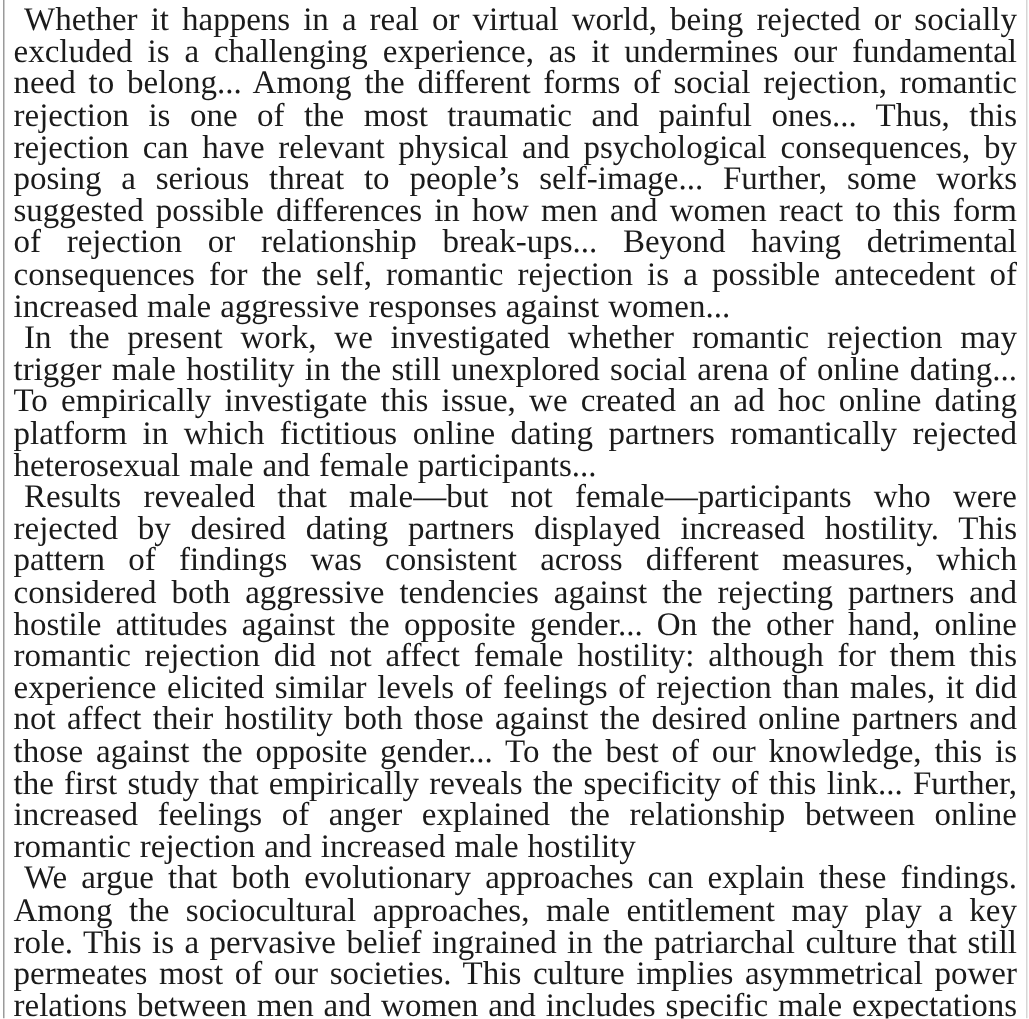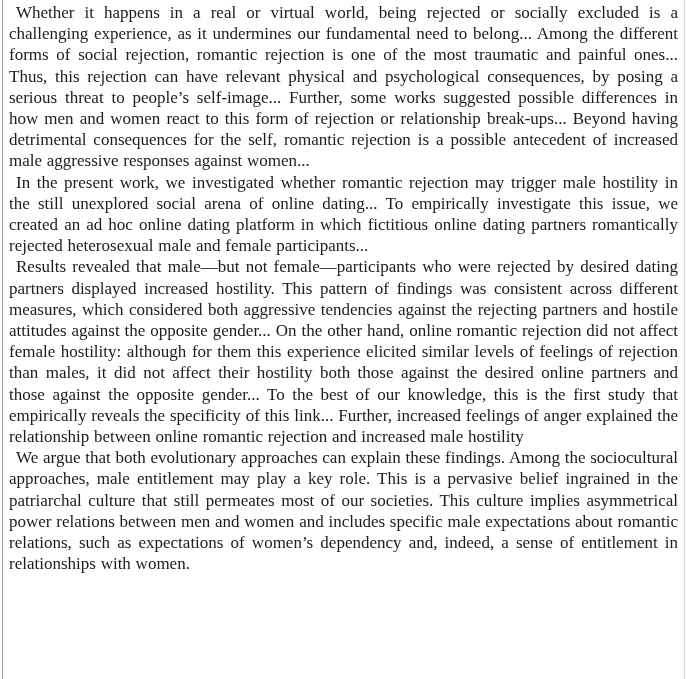--- a/index.html
+++ b/index.html
@@ -21,21 +21,21 @@
     border-right: 1px solid #d6d6d6;
     margin-left: 2px;
     width: 683px;
     padding: 2px 6px 0 6px;
     background: #ffffff;
   }
   .doc-text p {
     margin: 0;
     padding: 0;
     font-family: "Liberation Serif", "DejaVu Serif", serif;
-    font-size: 17px;
+    font-size: 22px;
     line-height: 21.2px;
     color: #1b1b1b;
     text-align: justify;
     text-indent: 7px;
     word-spacing: 0.5px;
   }
 </style>
 </head>
 <body>
 

